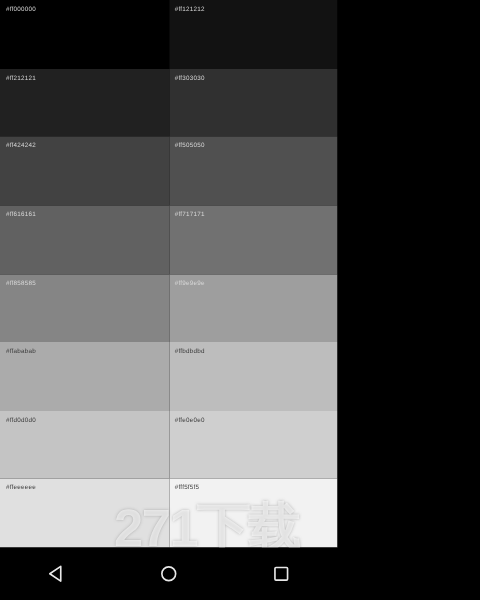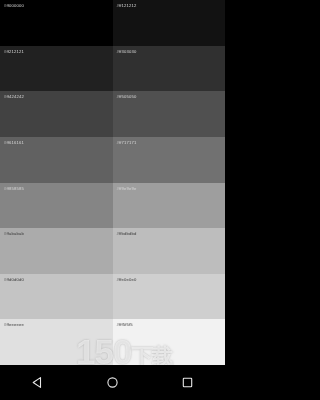--- a/index.html
+++ b/index.html
@@ -63,21 +63,21 @@
     left: 76px;
     top: 4px;
     font-size: 35px;
     font-weight: bold;
     line-height: 36px;
     letter-spacing: -1px;
     color: rgba(255,255,255,0.62);
     text-shadow: 0 0 2px rgba(120,120,120,0.5);
     white-space: nowrap;
   }
-  #wm-main .cjk { font-size: 22px; letter-spacing: -2px; }
+  #wm-main .cjk { font-size: 36px; letter-spacing: -2px; }
   #wm-sub {
     position: absolute;
     left: 152px;
     top: 42px;
     font-size: 6.5px;
     line-height: 8px;
     color: rgba(235,235,235,0.75);
     white-space: nowrap;
   }
 
@@ -154,21 +154,21 @@
       <div class="swatch" style="background: rgb(224, 224, 224);">
         <span class="swatch-label on-light">#ffeeeeee</span>
       </div>
       <div class="swatch" style="background: rgb(242, 242, 242);">
         <span class="swatch-label on-light">#fff5f5f5</span>
       </div>
     </div>
 
   <div id="watermark">
     <div id="wm-main">
-      <span>150</span><span class="cjk">下载</span>
+      <span>271</span><span class="cjk">下载</span>
     </div>
     <div id="wm-sub">down.it168.com</div>
   </div>
 
   <div id="nav-bar">
     <div class="nav-btn">
       <span>
         <svg width="13" height="13" viewBox="0 0 13 13">
           <path d="M9.5 1.6 L2.2 6.5 L9.5 11.4 Z" fill="none" stroke="#e8e8e8" stroke-width="1.1" stroke-linejoin="round"></path>
         </svg>

